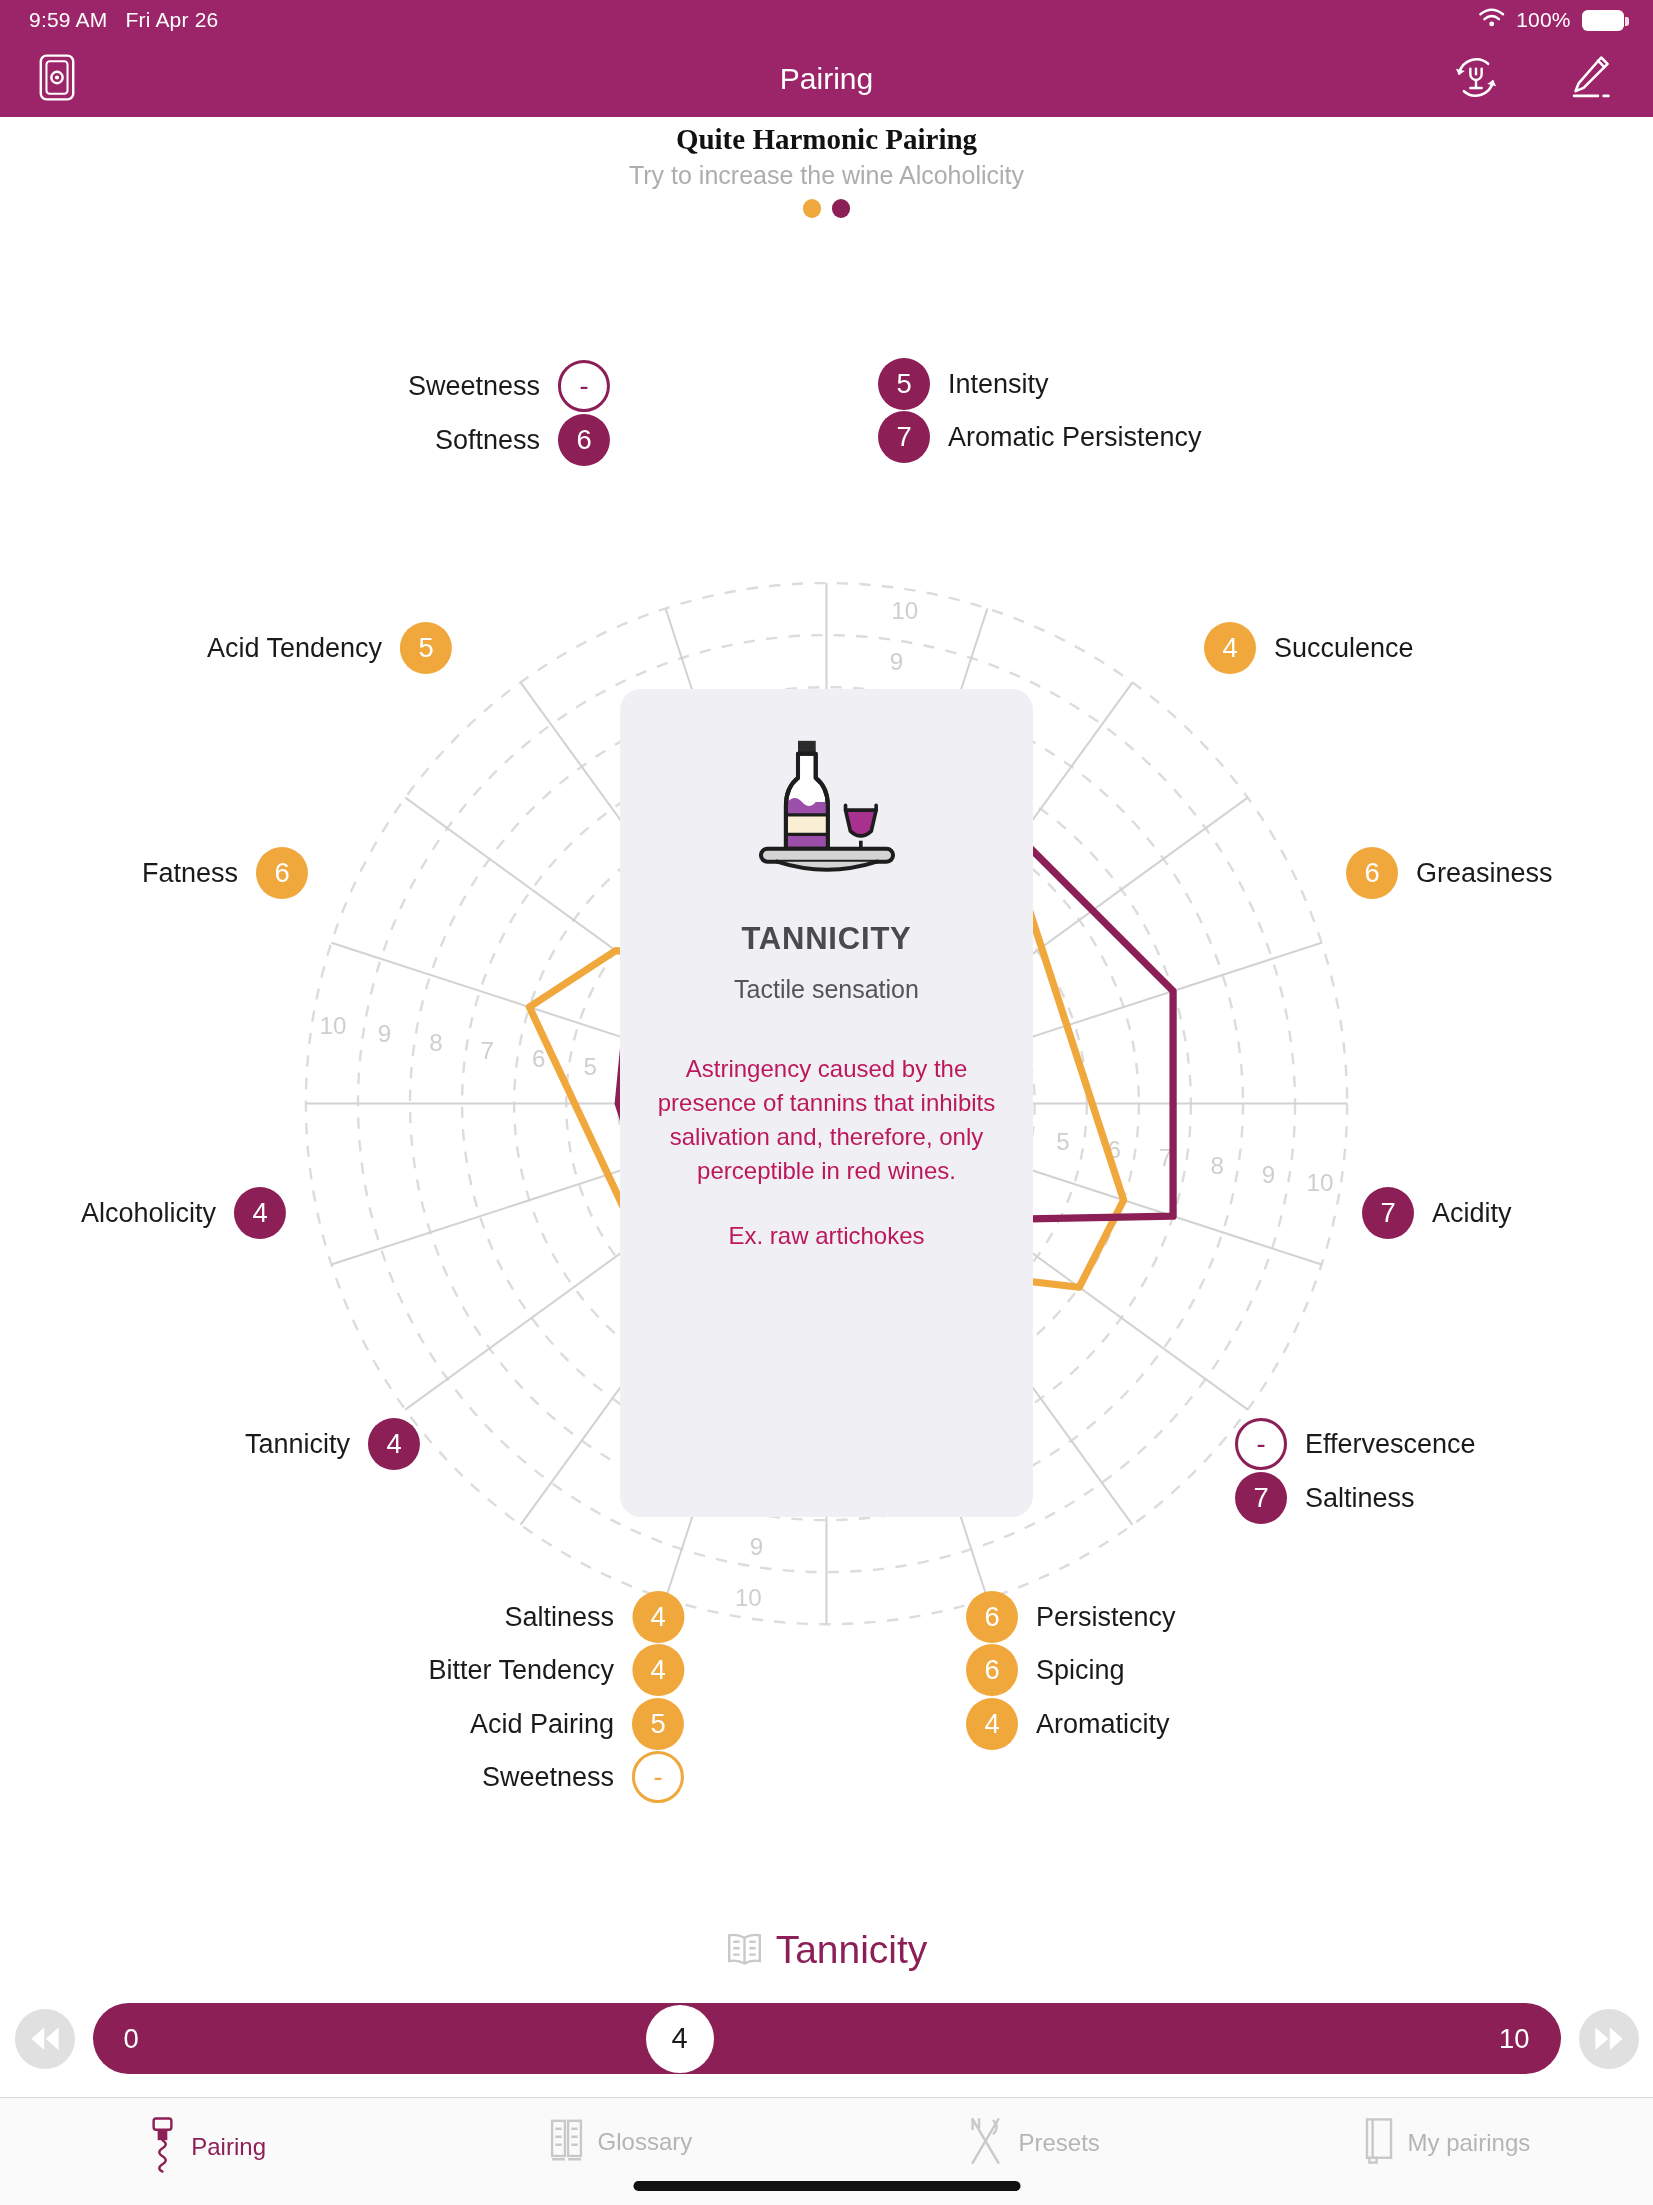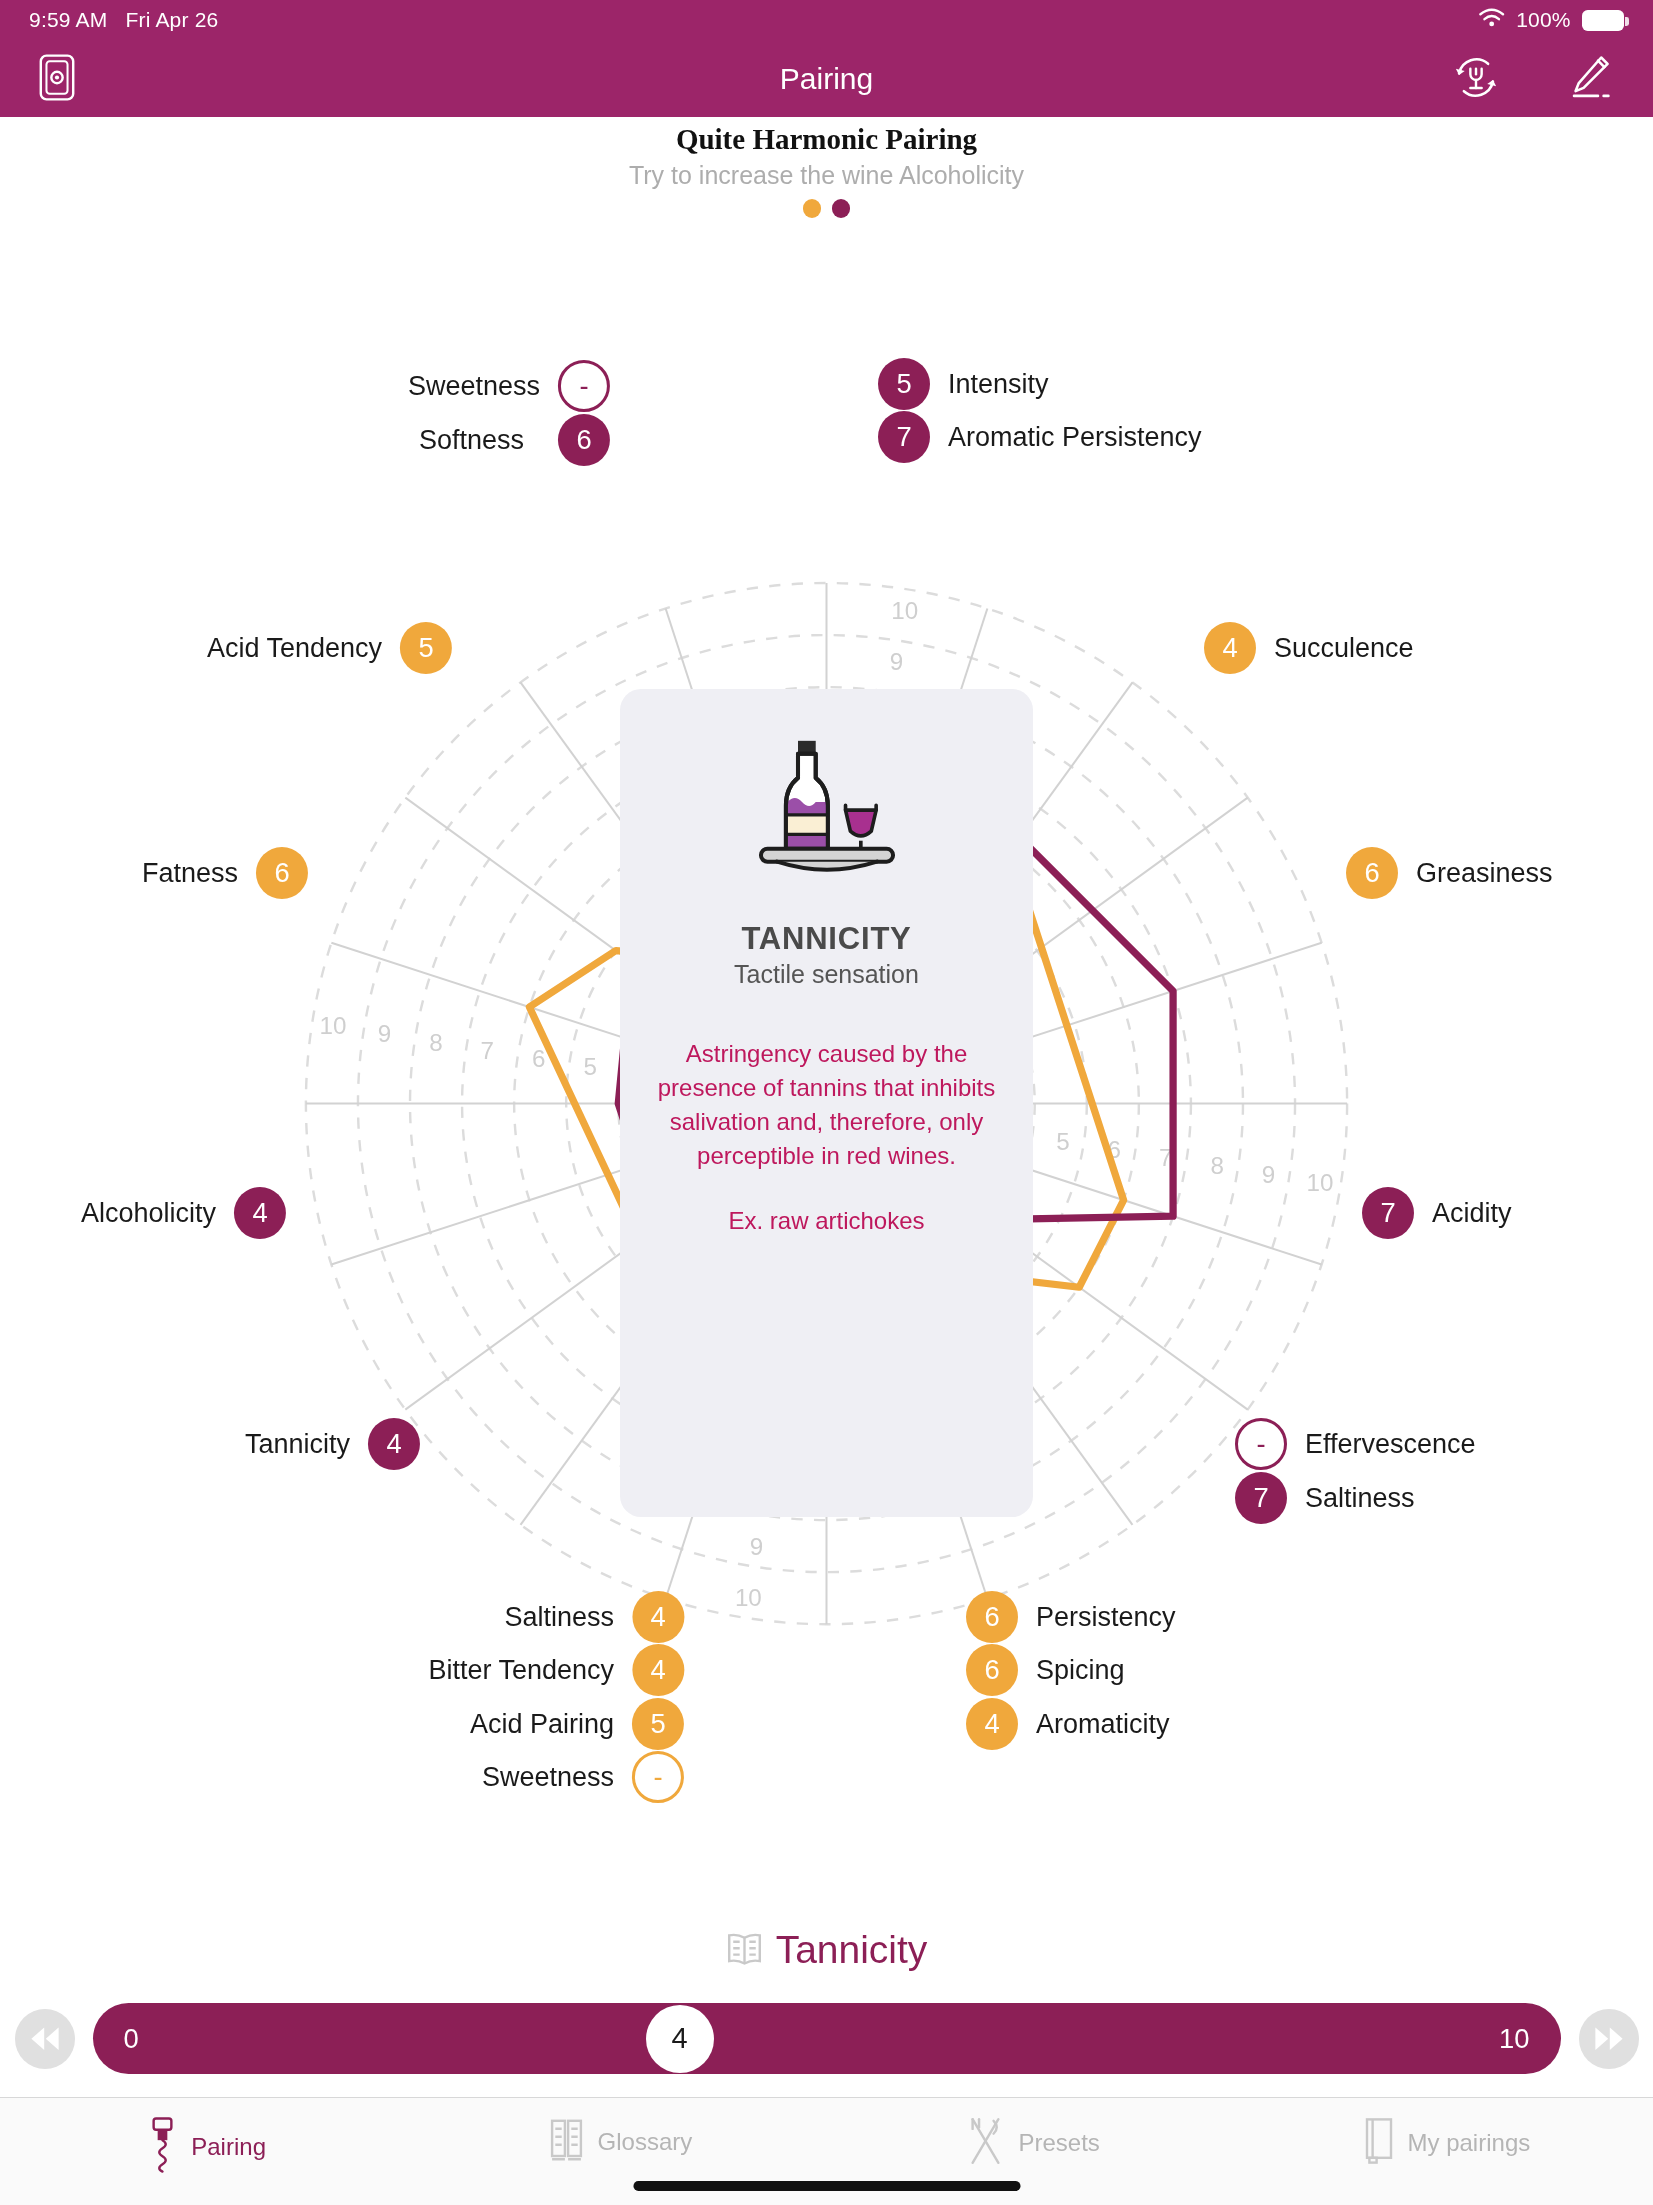--- a/index.html
+++ b/index.html
@@ -69,21 +69,21 @@
   .lbl.left  .txt{ margin-right:18px; }
 
   
   .card{
     position:absolute; left:620px; top:689px; width:413px; height:828px;
     background:#EFEFF4; border-radius:21px; z-index:40;
     display:flex; flex-direction:column; align-items:center;
     padding:47px 29px 0; text-align:center;
   }
   .card .ttl{ font-size:31px; font-weight:700; color:#4A4A4A; letter-spacing:0.8px; margin-top:37px;}
-  .card .sub{ font-size:25px; color:#555; margin-top:3px;}
+  .card .sub{ font-size:25px; color:#555; margin-top:18px;}
   .card .body{ font-size:24px; color:#be185d; line-height:1.42; margin-top:48px; }
   .card .body p{ margin-bottom:31px; }
   .card .body p:last-child{ margin-bottom:0; }
 
   
   .slider-title{
     position:absolute; top:1928px; left:0; width:1653px;
     display:flex; align-items:center; justify-content:center; gap:13px;
   }
   .slider-title .st-txt{ font-size:39px; color:#8C1F56; }
@@ -253,21 +253,21 @@
       <text x="794.856304981928" y="1341.7072041106665" fill="#CFCFCF" font-size="30" text-anchor="middle" font-family="&quot;Liberation Sans&quot;, sans-serif">4</text>
       <polygon points="1232.7,1215.4 1251.5,1053.9 1392.1,1486.6 1337.1,1594.5 1175.6,1575.7 1024.0,1625.0 944.3,1612.4 834.4,1627.9 655.9,1247.4 763.1,1177.4" fill="none" stroke="#F0A83C" stroke-width="9" stroke-linejoin="round" stroke-linecap="round"></polygon>
       <polygon points="1024.0,1044.5 1163.5,937.6 1453.4,1227.5 1453.4,1506.5 815.3,1518.6 766.0,1367.0 796.5,1053.9" fill="none" stroke="#8C1F56" stroke-width="9" stroke-linejoin="round" stroke-linecap="round"></polygon>
     </svg>
 
   <div id="labels">
       <div class="lbl left" style="top: 360px; left: 610px; transform: translateX(-100%);">
         <span class="txt">Sweetness</span>
         <div class="pill hollow-wine">-</div>
       </div>
-      <div class="lbl left" style="top: 414px; left: 610px; transform: translateX(-100%); gap: 16px;">
+      <div class="lbl left" style="top: 414px; left: 610px; transform: translateX(-100%);">
         <span class="txt">Softness</span>
         <div class="pill wine">6</div>
       </div>
       <div class="lbl right" style="top: 358px; left: 878px;">
         <div class="pill wine">5</div>
         <span class="txt">Intensity</span>
       </div>
       <div class="lbl right" style="top: 411px; left: 878px;">
         <div class="pill wine">7</div>
         <span class="txt">Aromatic Persistency</span>

